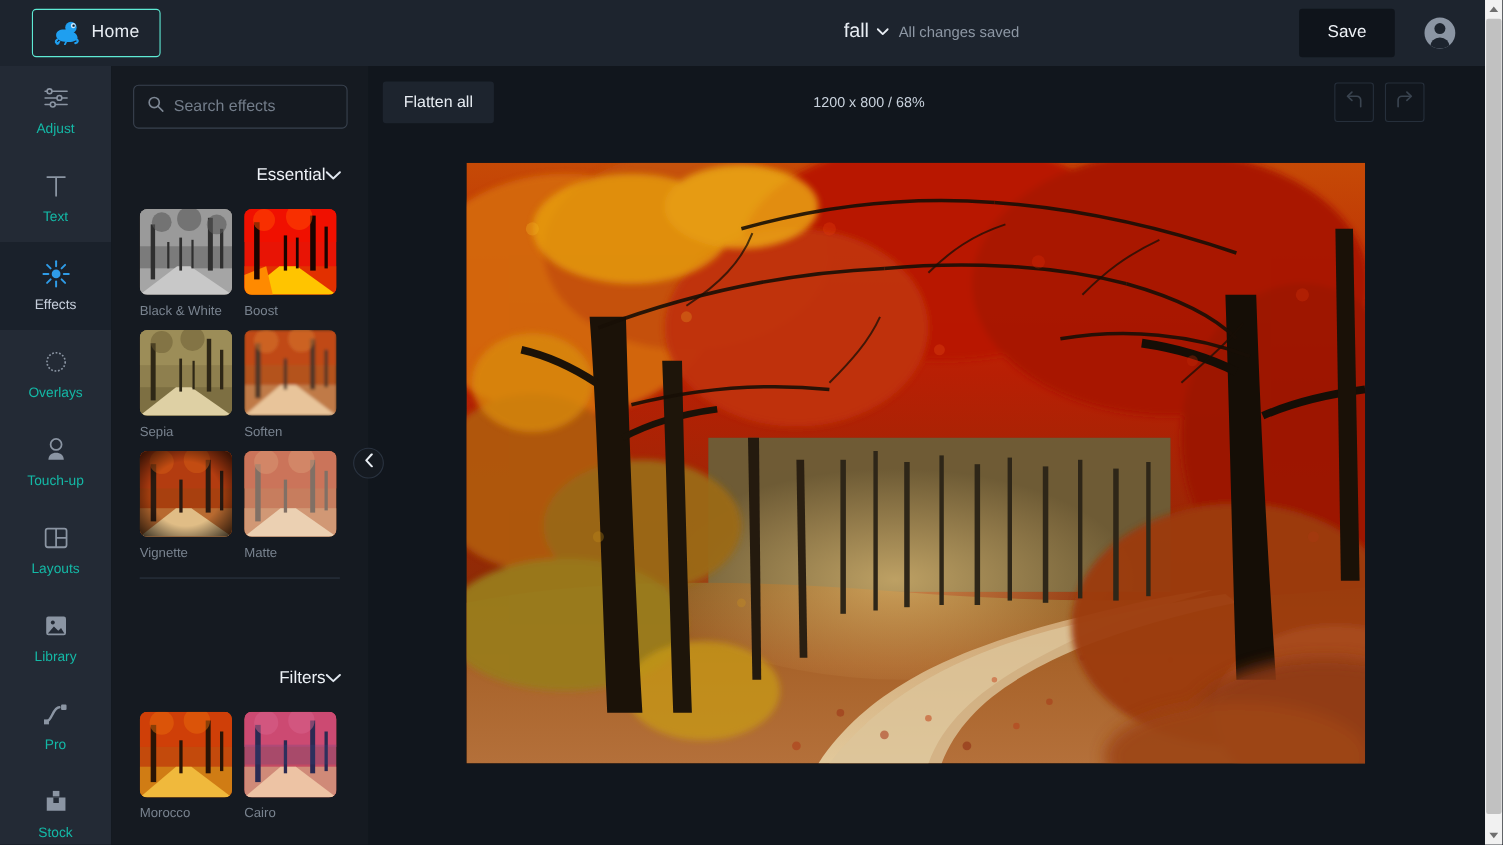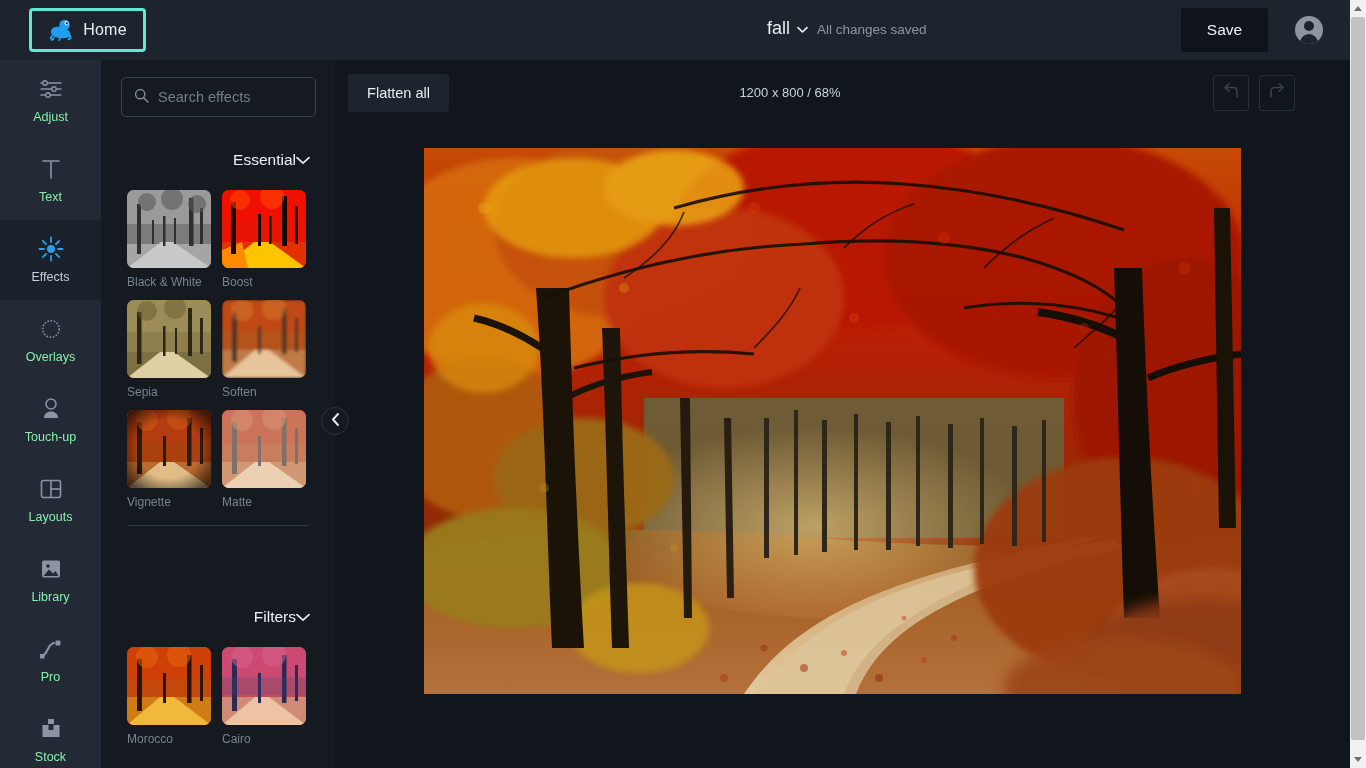--- a/index.html
+++ b/index.html
@@ -13,21 +13,21 @@
   #app { position: relative; width: 1366px; height: 768px; }
 
   
   .topbar {
     position: absolute; left: 0; top: 0; width: 1350px; height: 60px;
     background: #1d242e;
     display: flex; align-items: center;
   }
   .home-btn {
     margin-left: 29px; width: 117px; height: 44px;
-    border: 3px solid #5eead4; border-radius: 4px;
+    border: 1px solid #5eead4; border-radius: 4px;
     display: flex; align-items: center; justify-content: center; gap: 9px;
     cursor: pointer; background: transparent;
   }
   .home-label { color: #e8edf3; font-size: 16px; letter-spacing: .2px; }
   .frog-icon { width: 26px; height: 22px; display:block; }
 
   .title-wrap {
     position: absolute; left: 767px; top: 18px;
     display: flex; align-items: center; gap: 7px; cursor: pointer;
   }
@@ -60,21 +60,21 @@
   
   .rail {
     position: absolute; left: 0; top: 60px; width: 101px; height: 708px;
     background: #232a35;
   }
   .rail-item {
     width: 101px; height: 80px;
     display: flex; flex-direction: column; align-items: center; justify-content: center;
     gap: 8px; cursor: pointer;
   }
-  .rail-item .rl { color: #86efac; font-size: 12.5px; }
+  .rail-item .rl { color: #14b8a6; font-size: 12.5px; }
   .rail-item.active { background: #1a212b; }
   .rail-item.active .rl { color: #c6cedb; }
   .rail-ico { width: 26px; height: 26px; display:flex; align-items:center; justify-content:center;}
 
   
   .panel {
     position: absolute; left: 101px; top: 60px; width: 234px; height: 708px;
     background: #151a21;
     overflow: hidden;
   }

